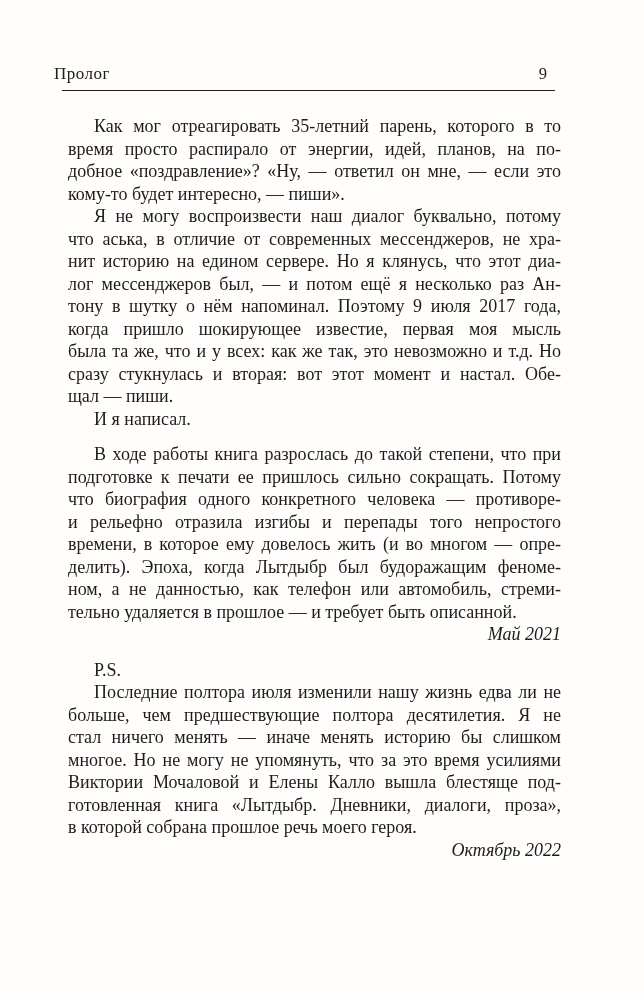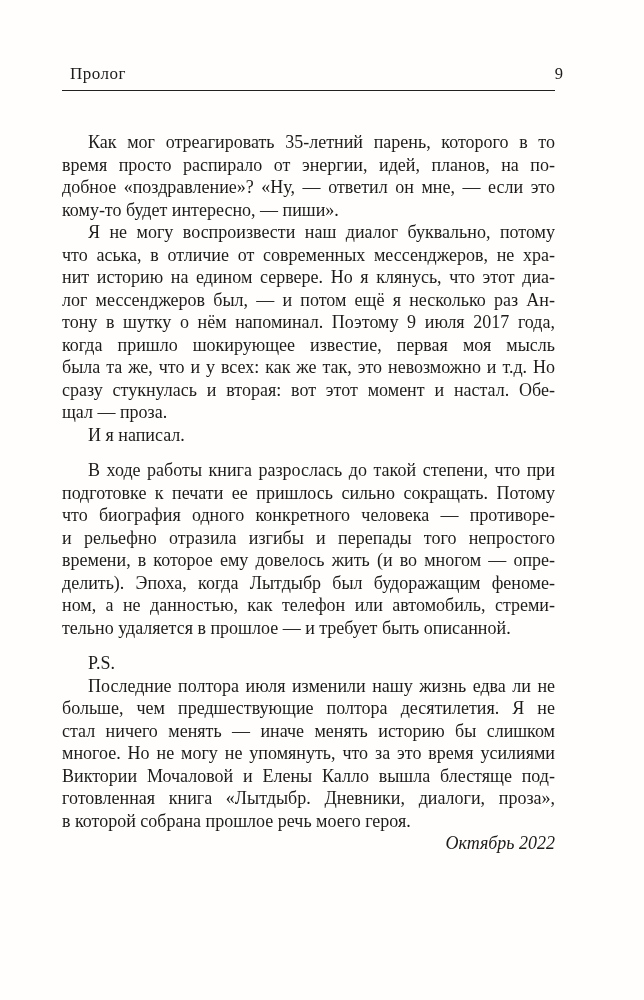--- a/index.html
+++ b/index.html
@@ -11,21 +11,21 @@
     position: relative;
     width: 644px;
     height: 1000px;
     background: #fffefd;
     font-family: "Liberation Serif", "DejaVu Serif", serif;
     color: #1d1c1a;
     overflow: hidden;
   }
   .pagehead {
     position: absolute;
-    left: 70px;
+    left: 54px;
     top: 64px;
     width: 493px;
     display: flex;
     justify-content: space-between;
     align-items: flex-start;
     font-size: 17px;
     line-height: 20px;
   }
   .running-title {
     letter-spacing: 0.5px;
@@ -38,26 +38,25 @@
     left: 62px;
     top: 90px;
     width: 493px;
     height: 0;
     border: none;
     border-top: 1.6px solid #22211f;
     margin: 0;
   }
   .body-text {
     position: absolute;
-    left: 62px;
+    left: 68px;
     top: 115px;
     width: 493px;
     font-size: 18px;
     line-height: 22.5px;
-    margin-top: 16px;
   }
   .para { margin: 0; }
   .para.space-before { margin-top: 13px; }
   .line {
     text-align: justify;
     text-align-last: justify;
     text-justify: inter-word;
     white-space: normal;
   }
   .line.first { text-indent: 26px; }
@@ -85,35 +84,36 @@
       </div>
       <div class="para">
         <div class="line first">Я не могу воспроизвести наш диалог буквально, потому</div>
         <div class="line">что аська, в отличие от современных мессенджеров, не хра-</div>
         <div class="line">нит историю на едином сервере. Но я клянусь, что этот диа-</div>
         <div class="line">лог мессенджеров был, — и потом ещё я несколько раз Ан-</div>
         <div class="line">тону в шутку о нём напоминал. Поэтому 9 июля 2017 года,</div>
         <div class="line">когда пришло шокирующее известие, первая моя мысль</div>
         <div class="line">была та же, что и у всех: как же так, это невозможно и т.д. Но</div>
         <div class="line">сразу стукнулась и вторая: вот этот момент и настал. Обе-</div>
-        <div class="line last">щал — проза.</div>
+        <div class="line last">щал — пиши.</div>
       </div>
       <div class="para">
         <div class="line first last">И я написал.</div>
       </div>
       <div class="para space-before">
         <div class="line first">В ходе работы книга разрослась до такой степени, что при</div>
         <div class="line">подготовке к печати ее пришлось сильно сокращать. Потому</div>
         <div class="line">что биография одного конкретного человека — противоре-</div>
         <div class="line">и рельефно отразила изгибы и перепады того непростого</div>
         <div class="line">времени, в которое ему довелось жить (и во многом — опре-</div>
         <div class="line">делить). Эпоха, когда Лытдыбр был будоражащим феноме-</div>
         <div class="line">ном, а не данностью, как телефон или автомобиль, стреми-</div>
         <div class="line last">тельно удаляется в прошлое — и требует быть описанной.</div>
       </div>
+      <div class="date-line">Май 2021</div>
       <div class="para space-before">
         <div class="line first last">P.S.</div>
       </div>
       <div class="para">
         <div class="line first">Последние полтора июля изменили нашу жизнь едва ли не</div>
         <div class="line">больше, чем предшествующие полтора десятилетия. Я не</div>
         <div class="line">стал ничего менять — иначе менять историю бы слишком</div>
         <div class="line">многое. Но не могу не упомянуть, что за это время усилиями</div>
         <div class="line">Виктории Мочаловой и Елены Калло вышла блестяще под-</div>
         <div class="line">готовленная книга «Лытдыбр. Дневники, диалоги, проза»,</div>

